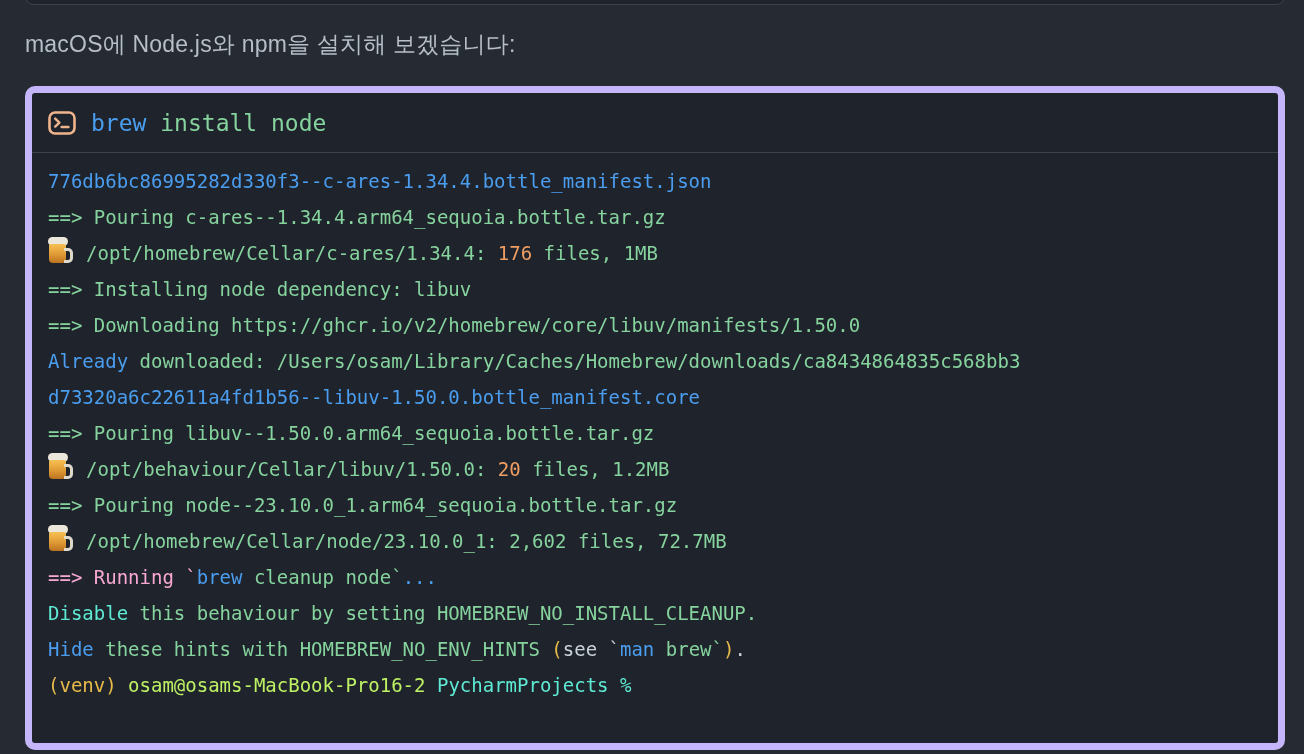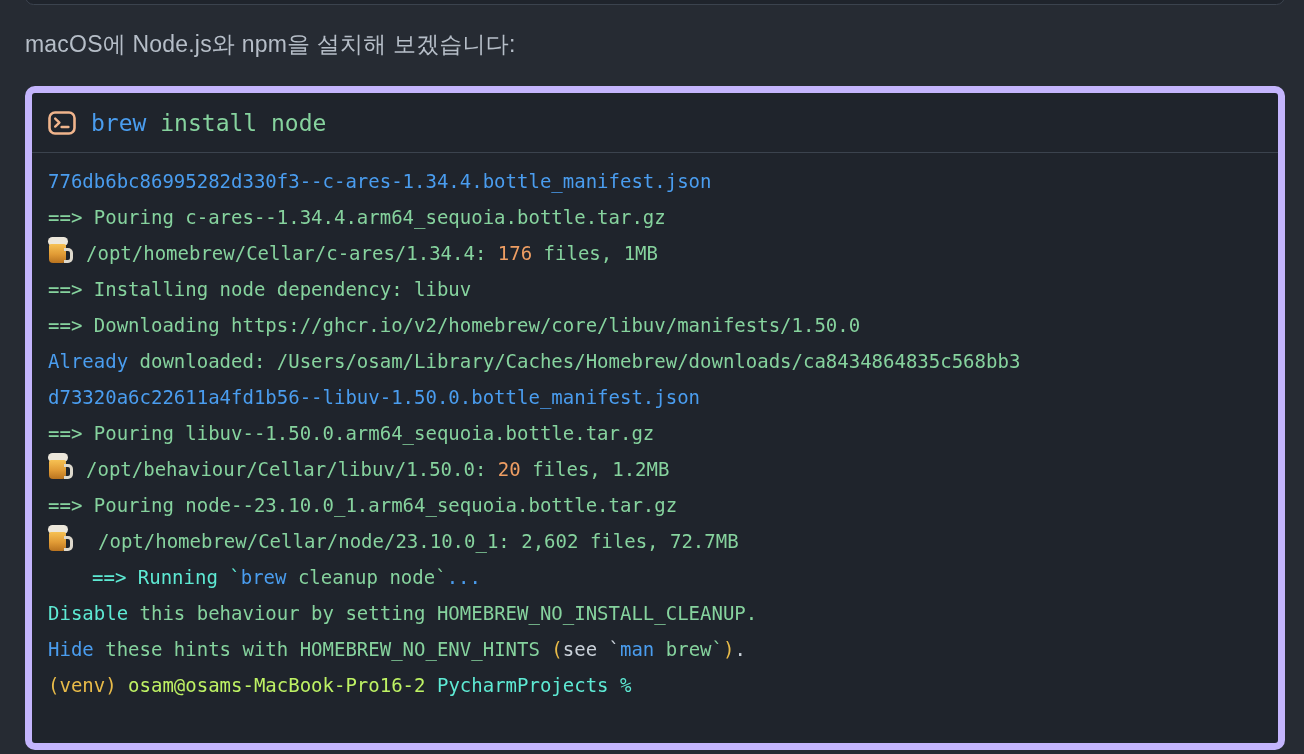--- a/index.html
+++ b/index.html
@@ -118,23 +118,23 @@
     </span>
     <code class="t-cmd"><span class="seg" style="color: rgb(74, 157, 239);">brew</span><span class="seg" style="color: rgb(134, 211, 158);"> install node</span></code>
   </header>
   <div class="t-body">
       <div class="t-line"><span class="seg" style="color: rgb(74, 157, 239);">776db6bc86995282d330f3--c-ares-1.34.4.bottle_manifest.json</span></div>
       <div class="t-line"><span class="seg" style="color: rgb(134, 211, 158);">==&gt; Pouring c-ares--1.34.4.arm64_sequoia.bottle.tar.gz</span></div>
       <div class="t-line"><span class="beer"><i class="foam"></i><i class="mug"></i><i class="handle"></i></span><span class="seg" style="color: rgb(134, 211, 158);">/opt/homebrew/Cellar/c-ares/1.34.4: </span><span class="seg" style="color: rgb(239, 158, 99);">176</span><span class="seg" style="color: rgb(134, 211, 158);"> files, 1MB</span></div>
       <div class="t-line"><span class="seg" style="color: rgb(134, 211, 158);">==&gt; Installing node dependency: libuv</span></div>
       <div class="t-line"><span class="seg" style="color: rgb(134, 211, 158);">==&gt; Downloading https://ghcr.io/v2/homebrew/core/libuv/manifests/1.50.0</span></div>
       <div class="t-line"><span class="seg" style="color: rgb(74, 157, 239);">Already</span><span class="seg" style="color: rgb(134, 211, 158);"> downloaded: /Users/osam/Library/Caches/Homebrew/downloads/ca8434864835c568bb3</span></div>
-      <div class="t-line"><span class="seg" style="color: rgb(74, 157, 239);">d73320a6c22611a4fd1b56--libuv-1.50.0.bottle_manifest.json</span></div>
+      <div class="t-line"><span class="seg" style="color: rgb(74, 157, 239);">d73320a6c22611a4fd1b56--libuv-1.50.0.bottle_manifest.core</span></div>
       <div class="t-line"><span class="seg" style="color: rgb(134, 211, 158);">==&gt; Pouring libuv--1.50.0.arm64_sequoia.bottle.tar.gz</span></div>
       <div class="t-line"><span class="beer"><i class="foam"></i><i class="mug"></i><i class="handle"></i></span><span class="seg" style="color: rgb(134, 211, 158);">/opt/behaviour/Cellar/libuv/1.50.0: </span><span class="seg" style="color: rgb(239, 158, 99);">20</span><span class="seg" style="color: rgb(134, 211, 158);"> files, 1.2MB</span></div>
       <div class="t-line"><span class="seg" style="color: rgb(134, 211, 158);">==&gt; Pouring node--23.10.0_1.arm64_sequoia.bottle.tar.gz</span></div>
-      <div class="t-line"><span class="beer"><i class="foam"></i><i class="mug"></i><i class="handle"></i></span><span class="seg" style="color: rgb(134, 211, 158); margin-left: 12px;">/opt/homebrew/Cellar/node/23.10.0_1: 2,602 files, 72.7MB</span></div>
-      <div class="t-line"><span class="seg" style="color: #5eead4; margin-left: 44px;">==&gt; Running `</span><span class="seg" style="color: rgb(74, 157, 239);">brew</span><span class="seg" style="color: rgb(134, 211, 158);"> cleanup node`</span><span class="seg" style="color: rgb(74, 157, 239);">...</span></div>
+      <div class="t-line"><span class="beer"><i class="foam"></i><i class="mug"></i><i class="handle"></i></span><span class="seg" style="color: rgb(134, 211, 158);">/opt/homebrew/Cellar/node/23.10.0_1: 2,602 files, 72.7MB</span></div>
+      <div class="t-line"><span class="seg" style="color: #f9a8d4;">==&gt; Running `</span><span class="seg" style="color: rgb(74, 157, 239);">brew</span><span class="seg" style="color: rgb(134, 211, 158);"> cleanup node`</span><span class="seg" style="color: rgb(74, 157, 239);">...</span></div>
       <div class="t-line"><span class="seg" style="color: #5eead4;">Disable</span><span class="seg" style="color: rgb(134, 211, 158);"> this behaviour by setting HOMEBREW_NO_INSTALL_CLEANUP.</span></div>
       <div class="t-line"><span class="seg" style="color: rgb(74, 157, 239);">Hide</span><span class="seg" style="color: rgb(134, 211, 158);"> these hints with HOMEBREW_NO_ENV_HINTS </span><span class="seg" style="color: rgb(232, 187, 73);">(</span><span class="seg" style="color: rgb(201, 209, 217);">see `</span><span class="seg" style="color: rgb(74, 157, 239);">man</span><span class="seg" style="color: rgb(134, 211, 158);"> brew`</span><span class="seg" style="color: rgb(232, 187, 73);">)</span><span class="seg" style="color: rgb(201, 209, 217);">.</span></div>
       <div class="t-line"><span class="seg" style="color: rgb(232, 187, 73);">(venv)</span><span class="seg" style="color: #bef264; text-align: center;"> osam@osams-MacBook-Pro16-2</span><span class="seg" style="color: #5eead4;"> PycharmProjects %</span></div>
     </div>
 </section>
 
 </body></html>

